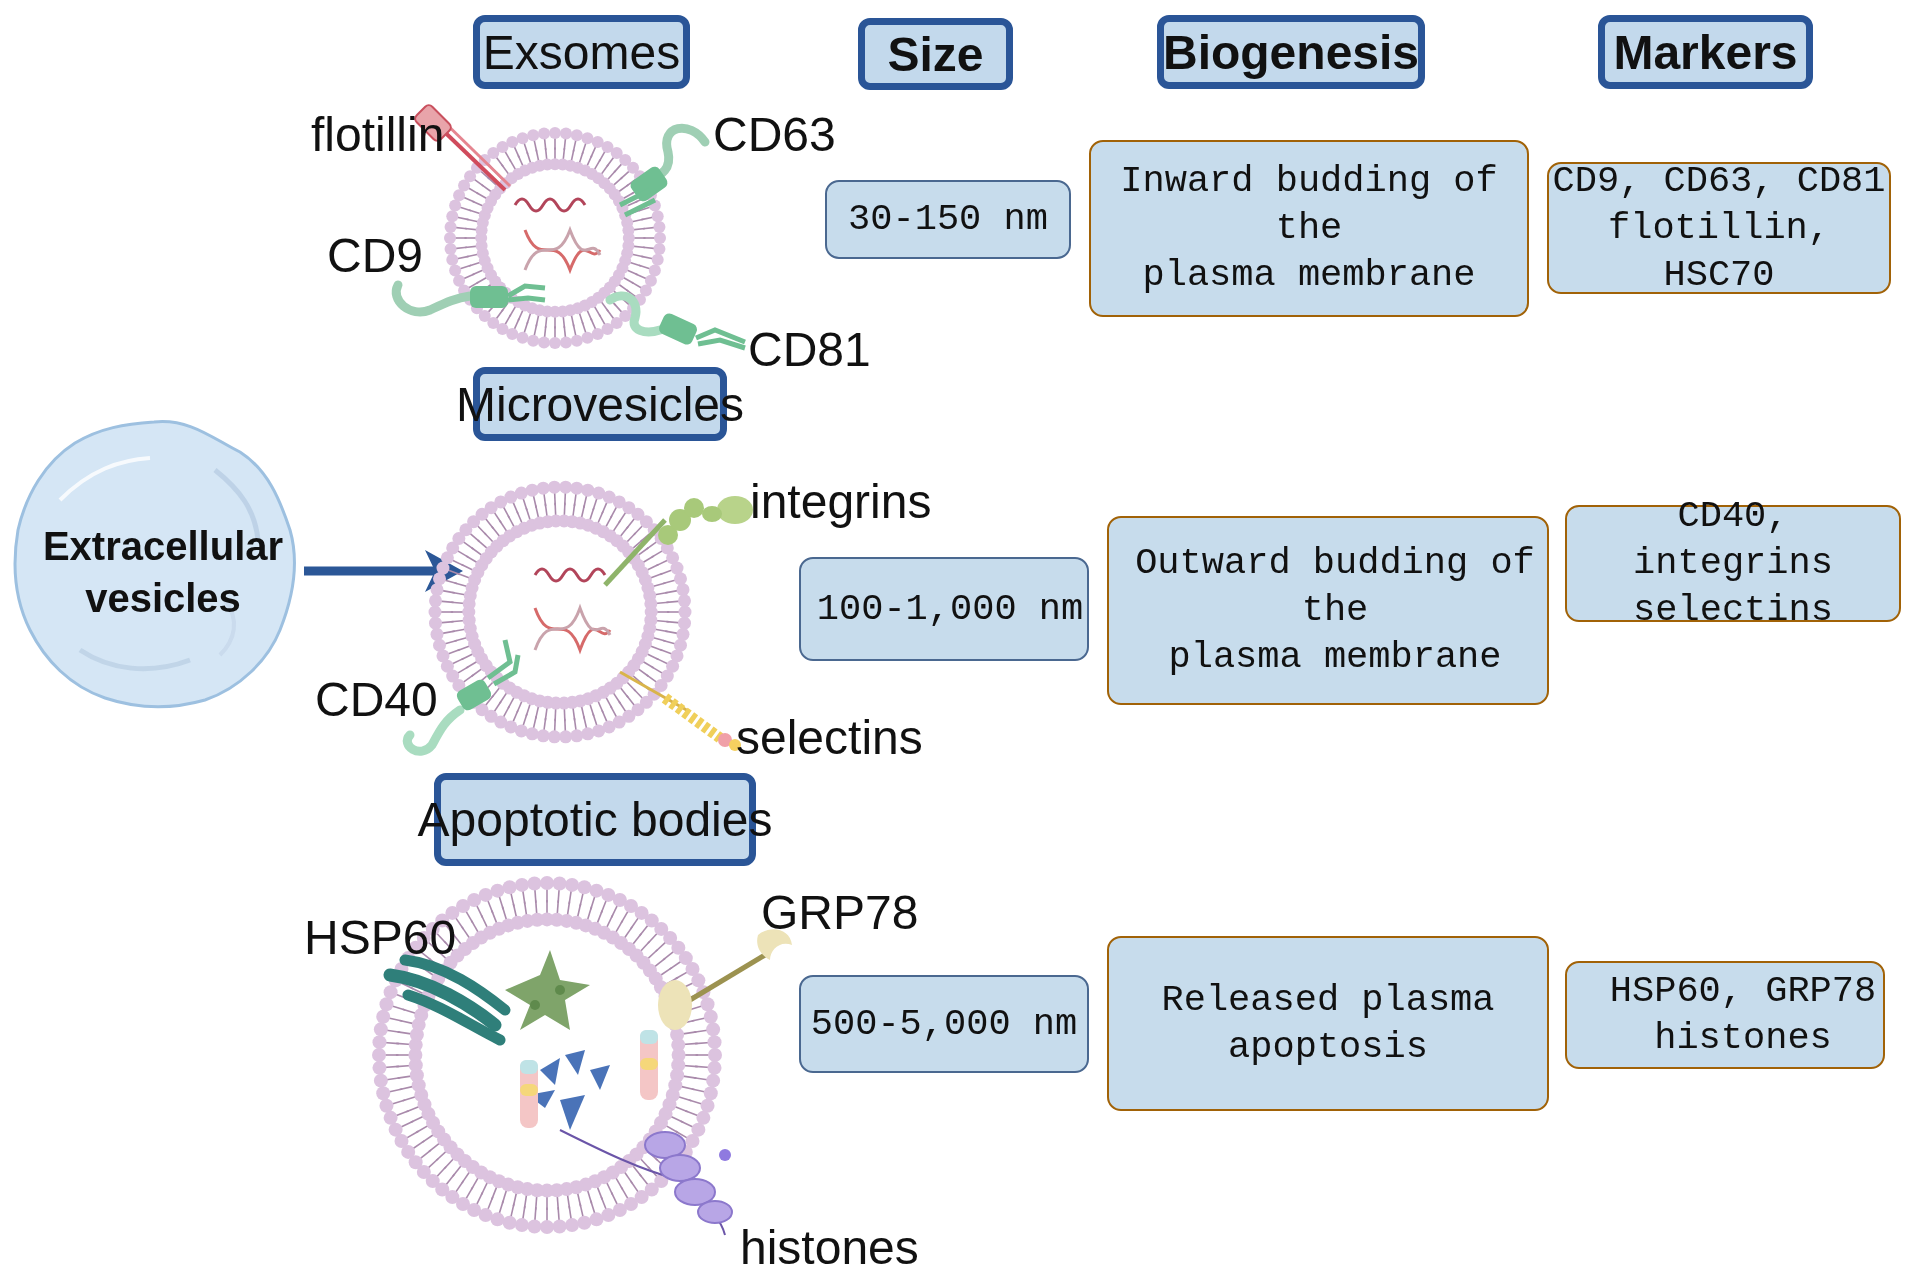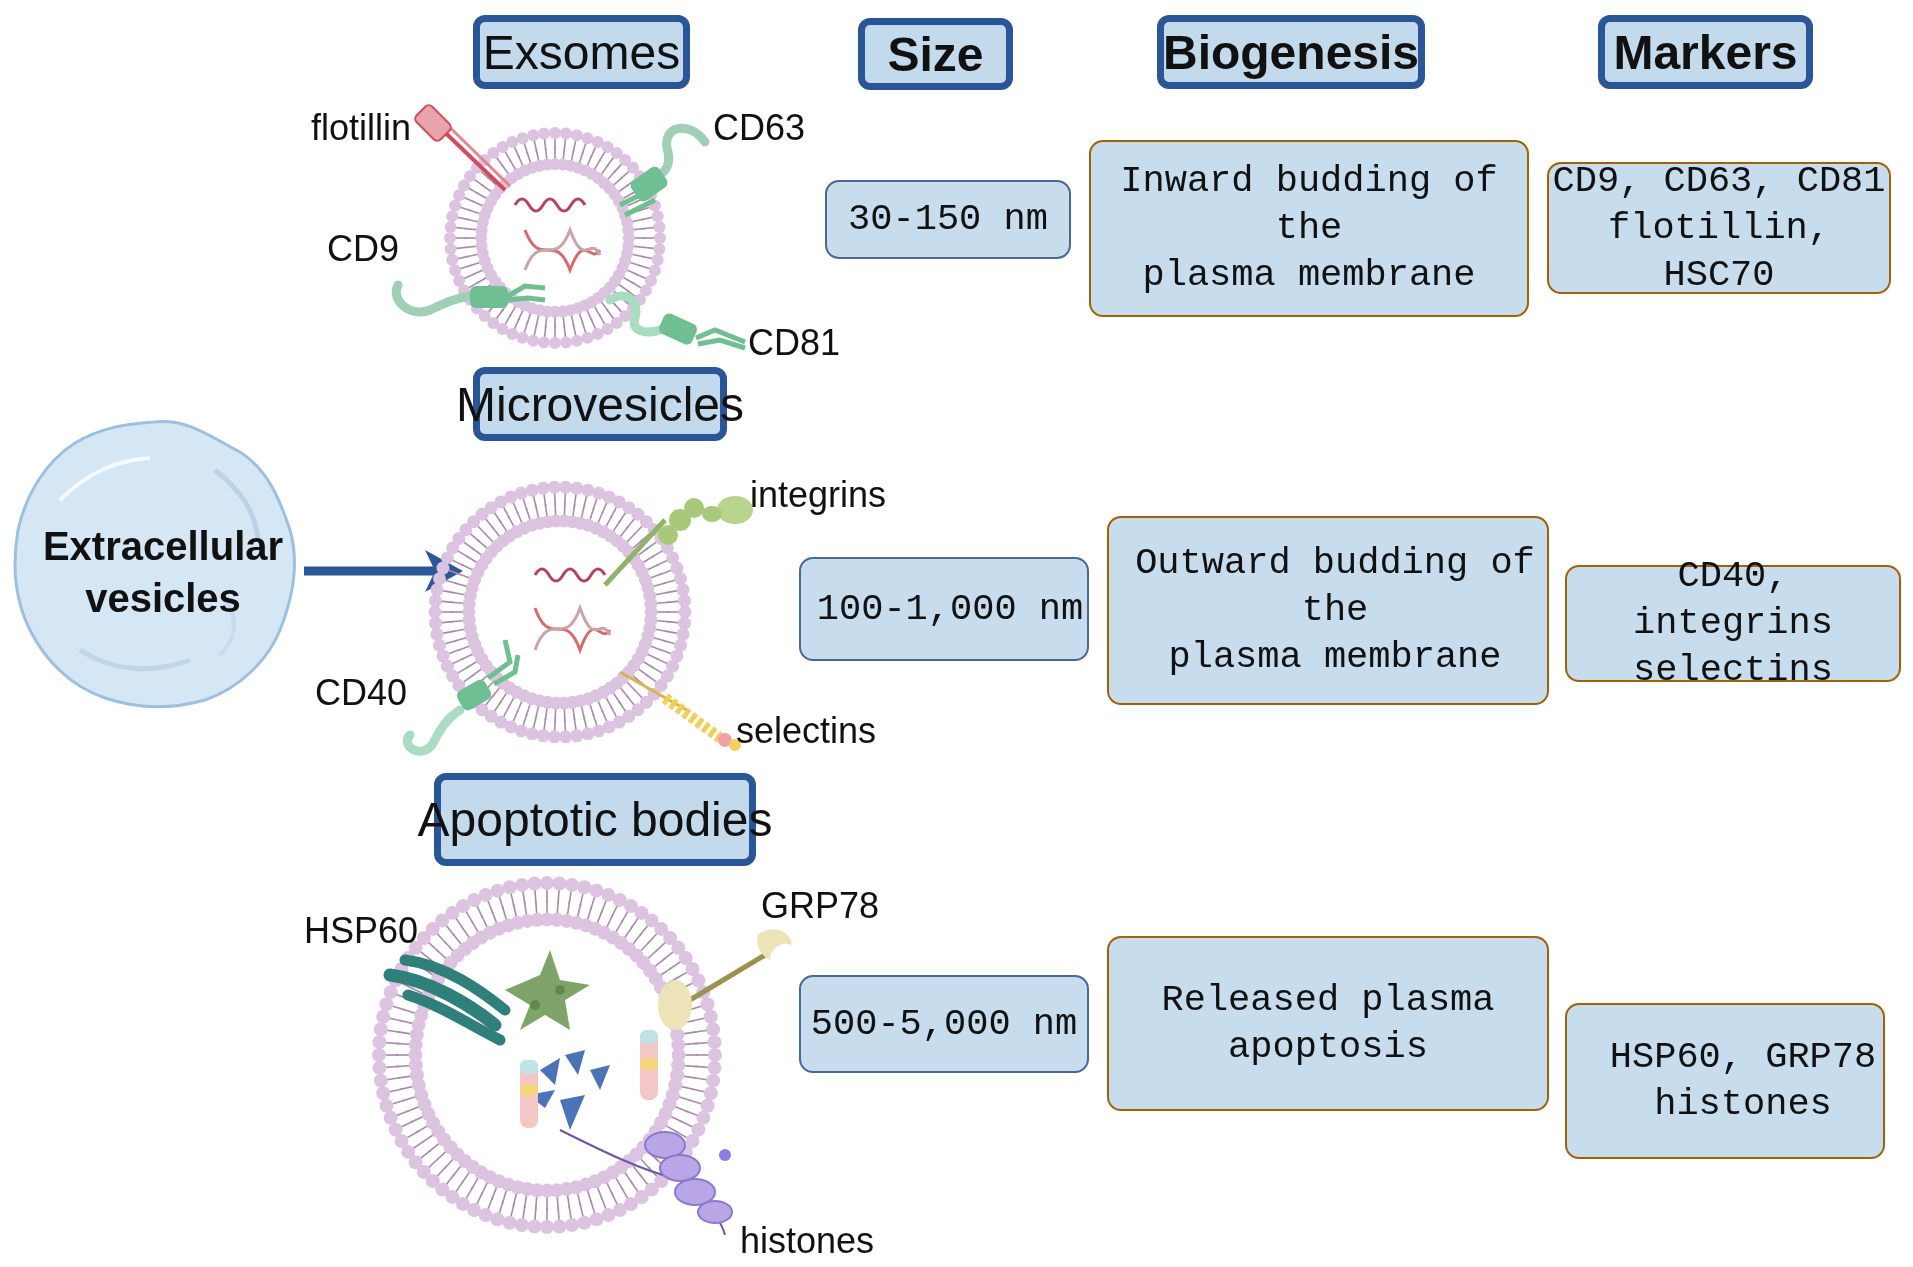--- a/index.html
+++ b/index.html
@@ -8,21 +8,21 @@
   .hdr { position:absolute; box-sizing:border-box; background:#c3d9ec;
          border:7px solid #2a5597; border-radius:12px;
          display:flex; align-items:center; justify-content:center;
          font-size:48px; color:#111; white-space:nowrap; }
   .hdr.bold { font-weight:bold; }
   .cell { position:absolute; box-sizing:border-box; background:#c7dcec;
           border:2px solid #a16207; border-radius:14px;
           display:flex; align-items:center; justify-content:center; text-align:center;
           font-size:37px; line-height:47px; color:#111;font-family:Liberation Mono, monospace; }
   .cell.size { border-color:#4a6890; }
-  .lbl { position:absolute; font-size:36px; color:#111; white-space:nowrap; }
+  .lbl { position:absolute; font-size:48px; color:#111; white-space:nowrap; }
   svg { position:absolute; overflow:visible; }
   .ev-text { position:absolute; left:13px; top:520px; width:300px; text-align:center;
              font-weight:bold; font-size:40px; line-height:52px; color:#111; }
 </style>
 </head>
 <body>
 
 <div class="hdr" style="left:473px;top:15px;width:217px;height:74px;">
     <span>Exsomes</span>
   </div>
@@ -60,37 +60,37 @@
 
 <div class="cell size" style="left:799px;top:557px;width:290px;height:104px;padding-left:12px;">
     <span>100-1,000 nm</span>
   </div>
 <div class="cell" style="left:1107px;top:516px;width:442px;height:189px;padding-left:14px;">
     <div>
       <div>Outward budding of the</div>
       <div>plasma membrane</div>
     </div>
   </div>
-<div class="cell" style="left:1565px;top:565px;width:336px;height:117px;">
+<div class="cell" style="left:1565px;top:505px;width:336px;height:117px;">
     <div>
       <div>CD40, integrins</div>
       <div>selectins</div>
     </div>
   </div>
 
 <div class="cell size" style="left:799px;top:975px;width:290px;height:98px;">
     <span>500-5,000 nm</span>
   </div>
 <div class="cell" style="left:1107px;top:936px;width:442px;height:175px;">
     <div>
       <div>Released plasma</div>
       <div>apoptosis</div>
     </div>
   </div>
-<div class="cell" style="left:1565px;top:1003px;width:320px;height:156px;padding-left:36px;">
+<div class="cell" style="left:1565px;top:961px;width:320px;height:108px;padding-left:36px;">
     <div>
       <div>HSP60, GRP78</div>
       <div>histones</div>
     </div>
   </div>
 
 <svg width="1913" height="1267" style="left:0;top:0;">
   <g>
     <path d="M154,422 C190,418 215,440 240,452 C268,470 280,500 290,530 C300,565 292,600 280,630 C268,660 240,688 205,700 C170,710 135,708 105,698 C70,686 45,660 30,630 C15,600 12,565 18,530 C26,495 45,462 75,443 C100,428 125,424 154,422 Z" fill="#d5e6f5" stroke="#9dc0e0" stroke-width="3"></path>
     <path d="M60,500 C90,470 120,460 150,458" stroke="#ffffff" stroke-width="4" fill="none" opacity="0.8"></path>

